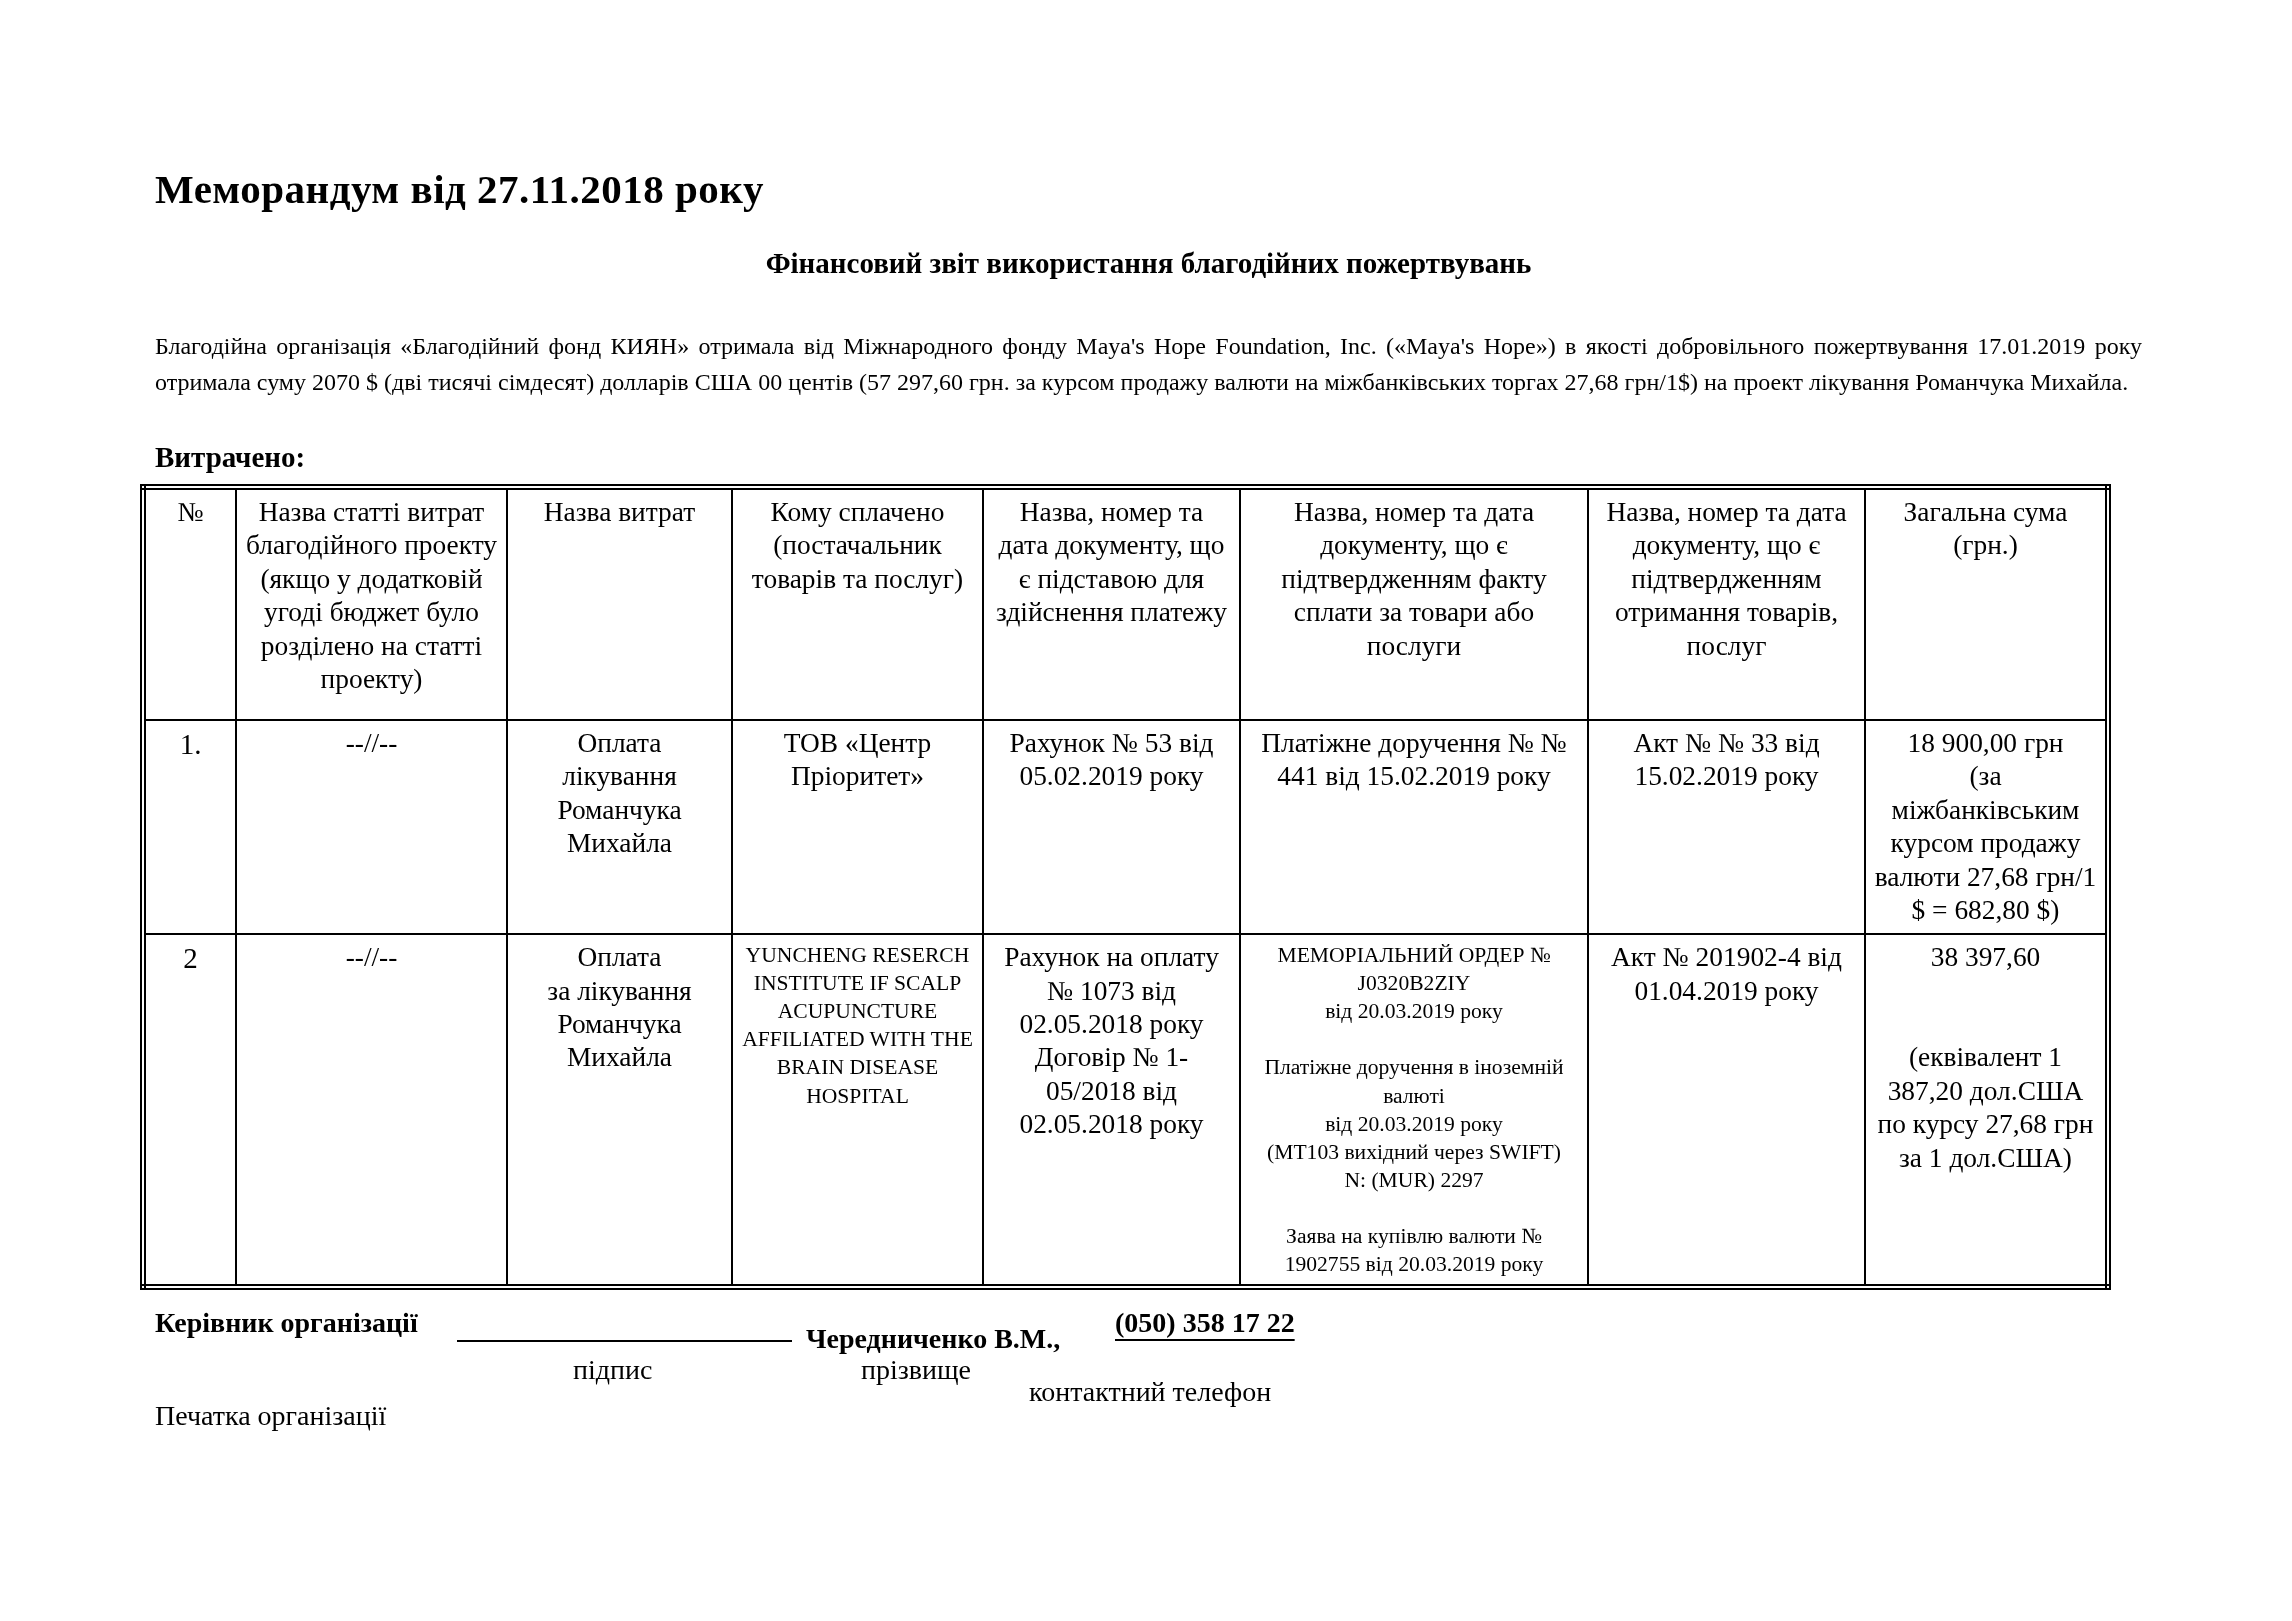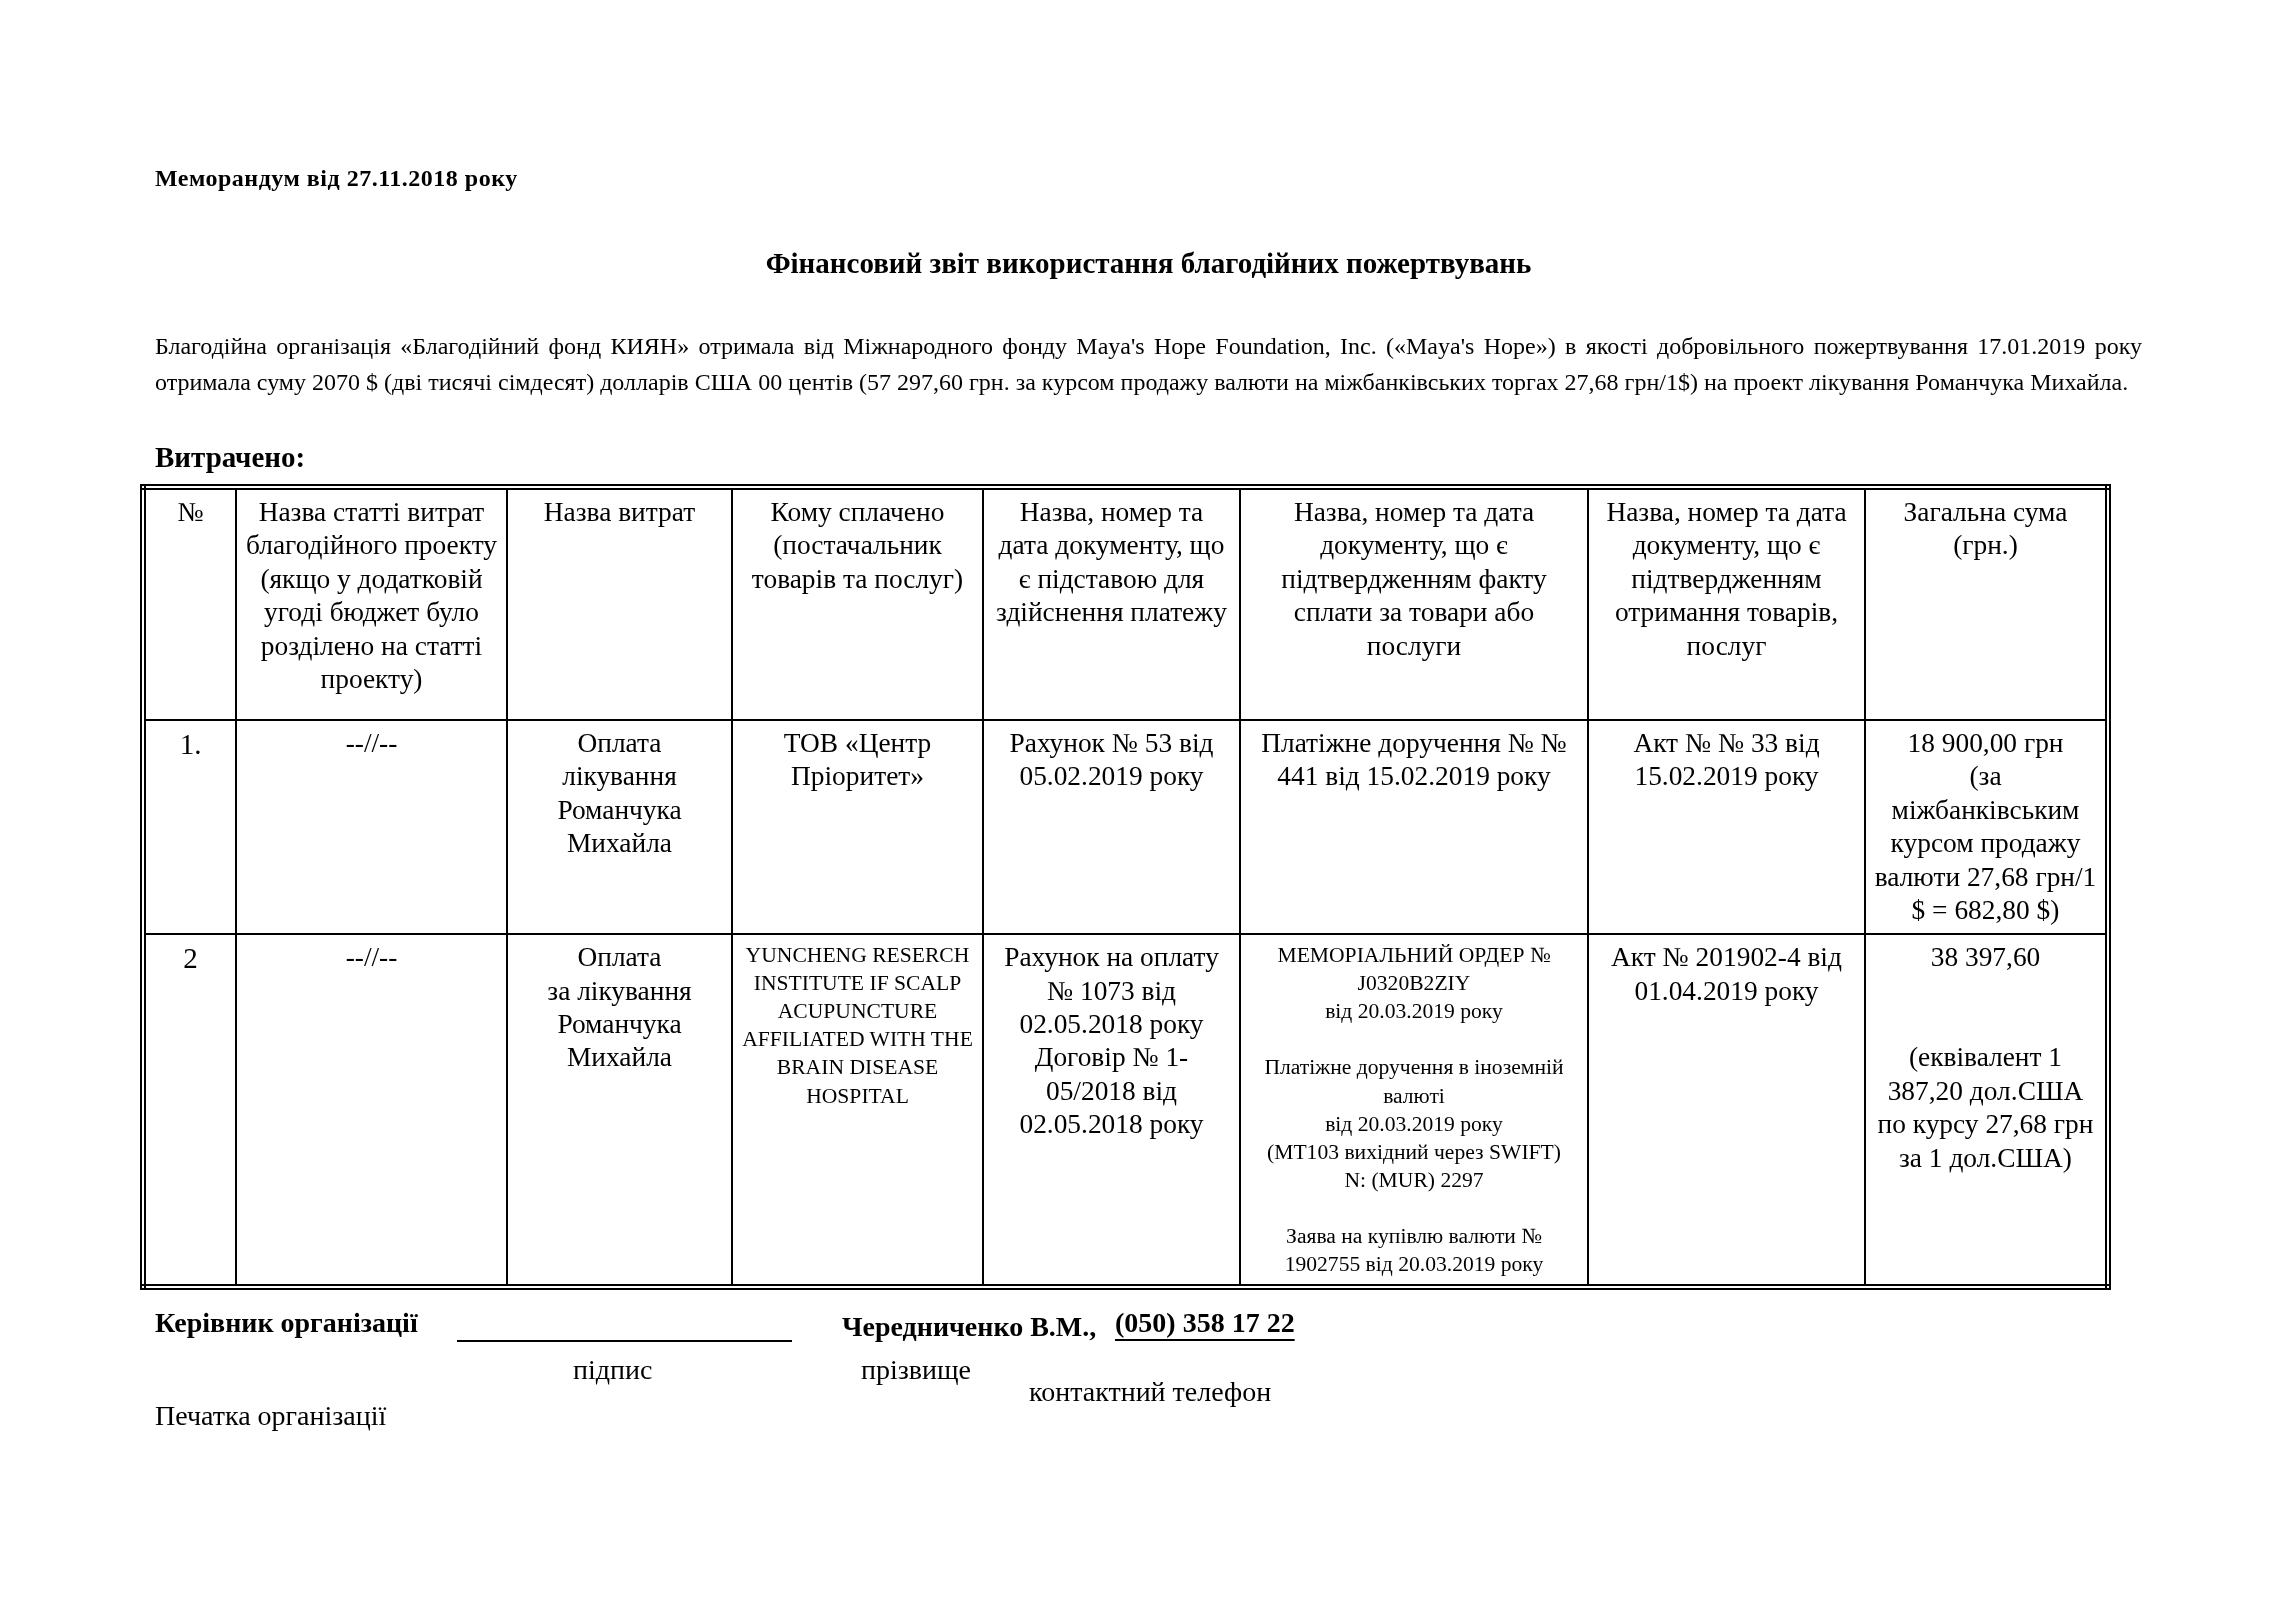--- a/index.html
+++ b/index.html
@@ -7,21 +7,21 @@
     position: relative;
     width: 2293px;
     height: 1621px;
     background: #ffffff;
     color: #000;
     font-family: "Liberation Serif", "DejaVu Serif", serif;
     overflow: hidden;
   }
   .memo-title {
     position: absolute; left: 155px; top: 165px;
-    font-size: 24px; font-weight: bold; letter-spacing: 0.5px;
+    font-size: 41px; font-weight: bold; letter-spacing: 0.5px;
   }
   .report-heading {
     position: absolute; left: 155px; top: 247px; width: 1987px;
     text-align: center; font-size: 29px; font-weight: bold;
   }
   .intro {
     position: absolute; left: 155px; top: 304px; width: 1987px;
     font-size: 24px; line-height: 36px; text-align: justify;
   }
   .expenses-label {
@@ -49,21 +49,21 @@
   tr.row-2  { height: 316px; }
   tr.totals { height: 49px; }
   td.al { text-align: left; }
   td.sm { font-size: 21.6px; line-height: 1.3; }
   td.num { font-size: 29px; }
   td.total-label { text-align: left; font-weight: bold; font-size: 29px; white-space: normal; }
   td.total-amount { font-weight: bold; font-size: 28px; white-space: normal; }
   .footer-row { position: absolute; top: 1307px; left: 0; width: 2293px; height: 39px; font-size: 28px; font-weight: bold; }
   .director-label { position: absolute; left: 155px; top: 0; }
   .signature-line { position: absolute; left: 457px; top: 0; width: 335px; height: 33px; border-bottom: 2.9px solid #000; }
-  .director-name { position: absolute; left: 806px; top: 4px; margin-left: 36px; }
+  .director-name { position: absolute; left: 806px; top: 16px; }
   .phone { position: absolute; left: 1115px; top: 0; text-decoration: underline; text-underline-offset: 6.9px; }
   .captions { position: absolute; top: 1354px; left: 0; width: 2293px; font-size: 28px; }
   .cap-signature { position: absolute; left: 573px; }
   .cap-name { position: absolute; left: 861px; }
   .cap-phone { position: absolute; left: 1029px; margin-top: 22px; }
   .seal-label { position: absolute; left: 155px; top: 1400px; font-size: 28px; }
 </style>
 </head>
 <body>
 

